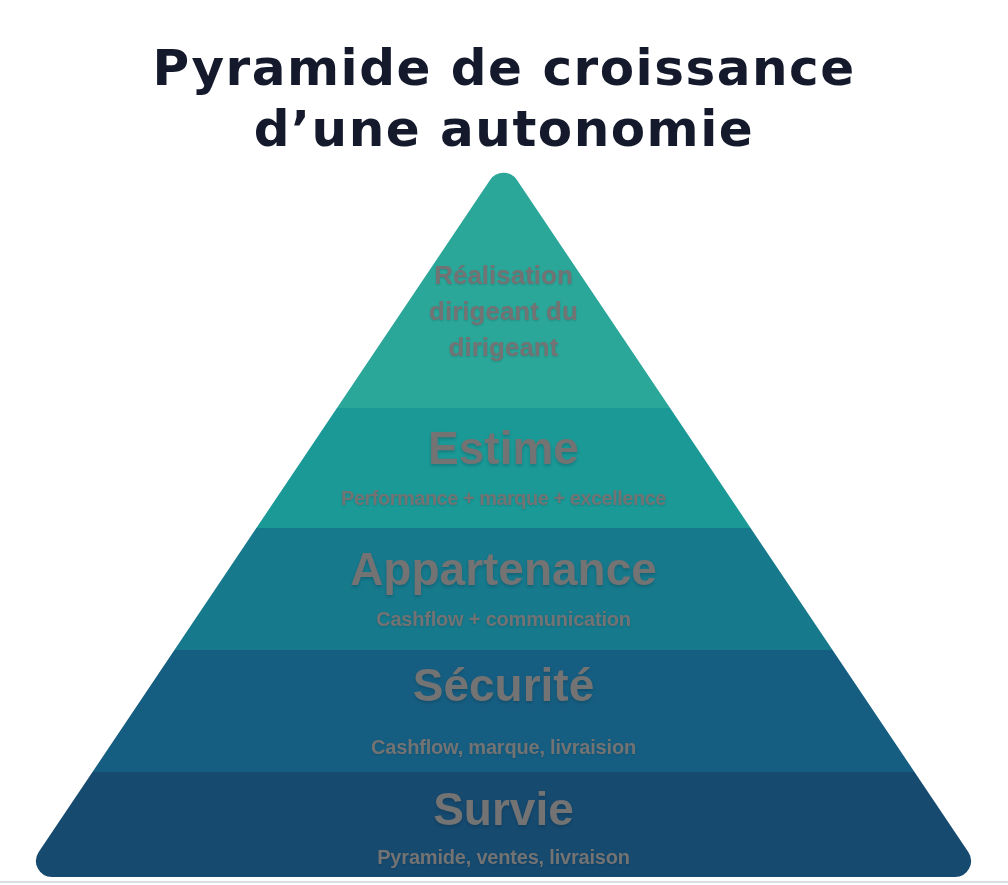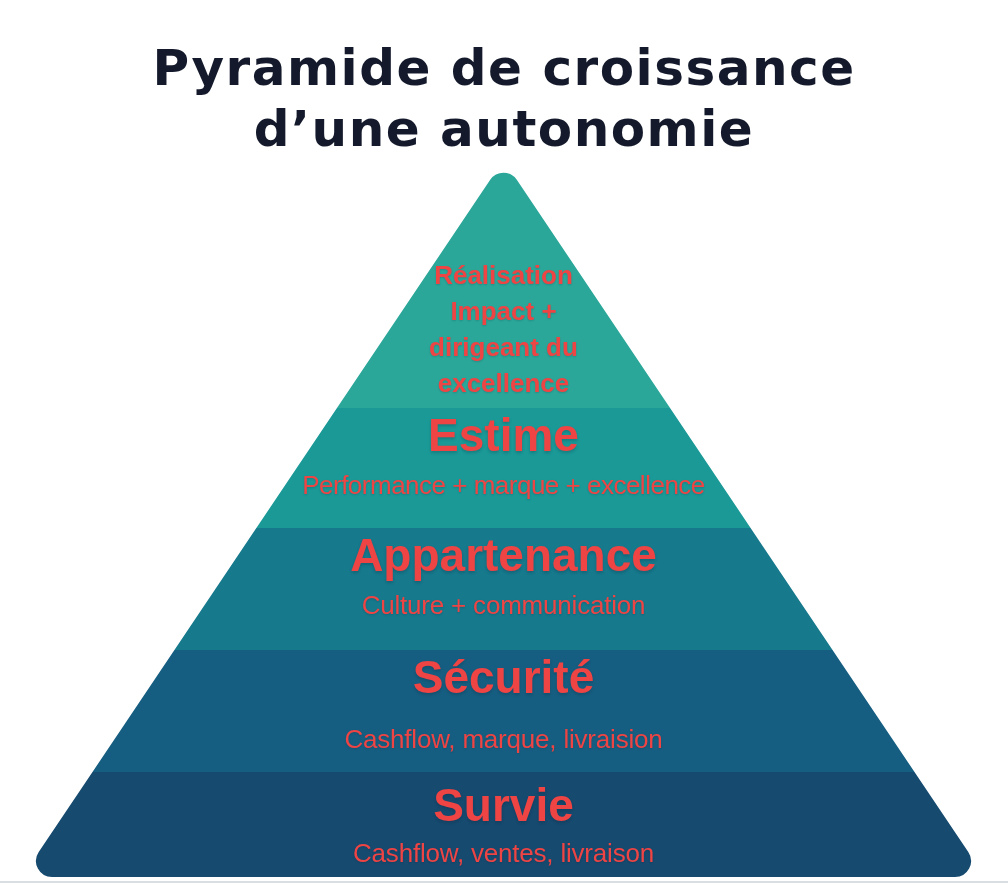--- a/index.html
+++ b/index.html
@@ -36,44 +36,45 @@
     left: 22px;
     top: 160px;
     width: 963px;
     height: 717px;
   }
   .pyramid svg { position: absolute; left: 0; top: 0; }
   .band {
     position: absolute;
     left: 0;
     width: 100%;
-    color: #ef4444;
+    color: #737373;
     text-align: center;
     font-weight: bold;
   }
   .band h2 {
     margin: 0;
     font-size: 46px;
     line-height: 54px;
     font-weight: bold;
     letter-spacing: 0;
     text-shadow: 0 2px 3px rgba(8, 34, 48, 0.22);
   }
   .band p {
     margin: 0;
-    font-size: 26px;
+    font-size: 20px;
     line-height: 34px;
-    font-weight: normal;
+    font-weight: bold;
     letter-spacing: -0.2px;
     text-shadow: 0 1px 2px rgba(8, 34, 48, 0.18);
   }
   .band-col {
     display: flex;
     flex-direction: column;
     align-items: center;
+    justify-content: center;
   }
   .b1 {
     top: 97px;
     font-size: 26px;
     line-height: 36px;
     text-shadow: 0 1px 2px rgba(8, 34, 48, 0.18);
   }
   .b1 span { display: block; }
   .b2 { top: 248px; height: 120px; gap: 6px; }
   .b2 p { letter-spacing: -0.5px; }
@@ -110,40 +111,39 @@
         <rect x="0" y="0" width="963" height="248" fill="#2BA79A"></rect>
         <rect x="0" y="248" width="963" height="120" fill="#1A9997"></rect>
         <rect x="0" y="368" width="963" height="122" fill="#16798C"></rect>
         <rect x="0" y="490" width="963" height="122" fill="#165E81"></rect>
         <rect x="0" y="612" width="963" height="105" fill="#164A6F"></rect>
       </g>
     </svg>
 
     <div class="band b1">
       <span>Réalisation</span>
-      <span>Impact +</span>
       <span>dirigeant du</span>
-      <span>excellence</span>
+      <span>dirigeant</span>
     </div>
 
     <div class="band band-col b2">
       <h2>Estime</h2>
       <p>Performance + marque + excellence</p>
     </div>
 
     <div class="band band-col b3">
       <h2>Appartenance</h2>
-      <p>Culture + communication</p>
+      <p>Cashflow + communication</p>
     </div>
 
     <div class="band band-col b4">
       <h2>Sécurité</h2>
       <p>Cashflow, marque, livraision</p>
     </div>
 
     <div class="band band-col b5">
       <h2>Survie</h2>
-      <p>Cashflow, ventes, livraison</p>
+      <p>Pyramide, ventes, livraison</p>
     </div>
   </div>
 
   <div class="bottom-line"></div>
 </div>
 
 </body></html>

